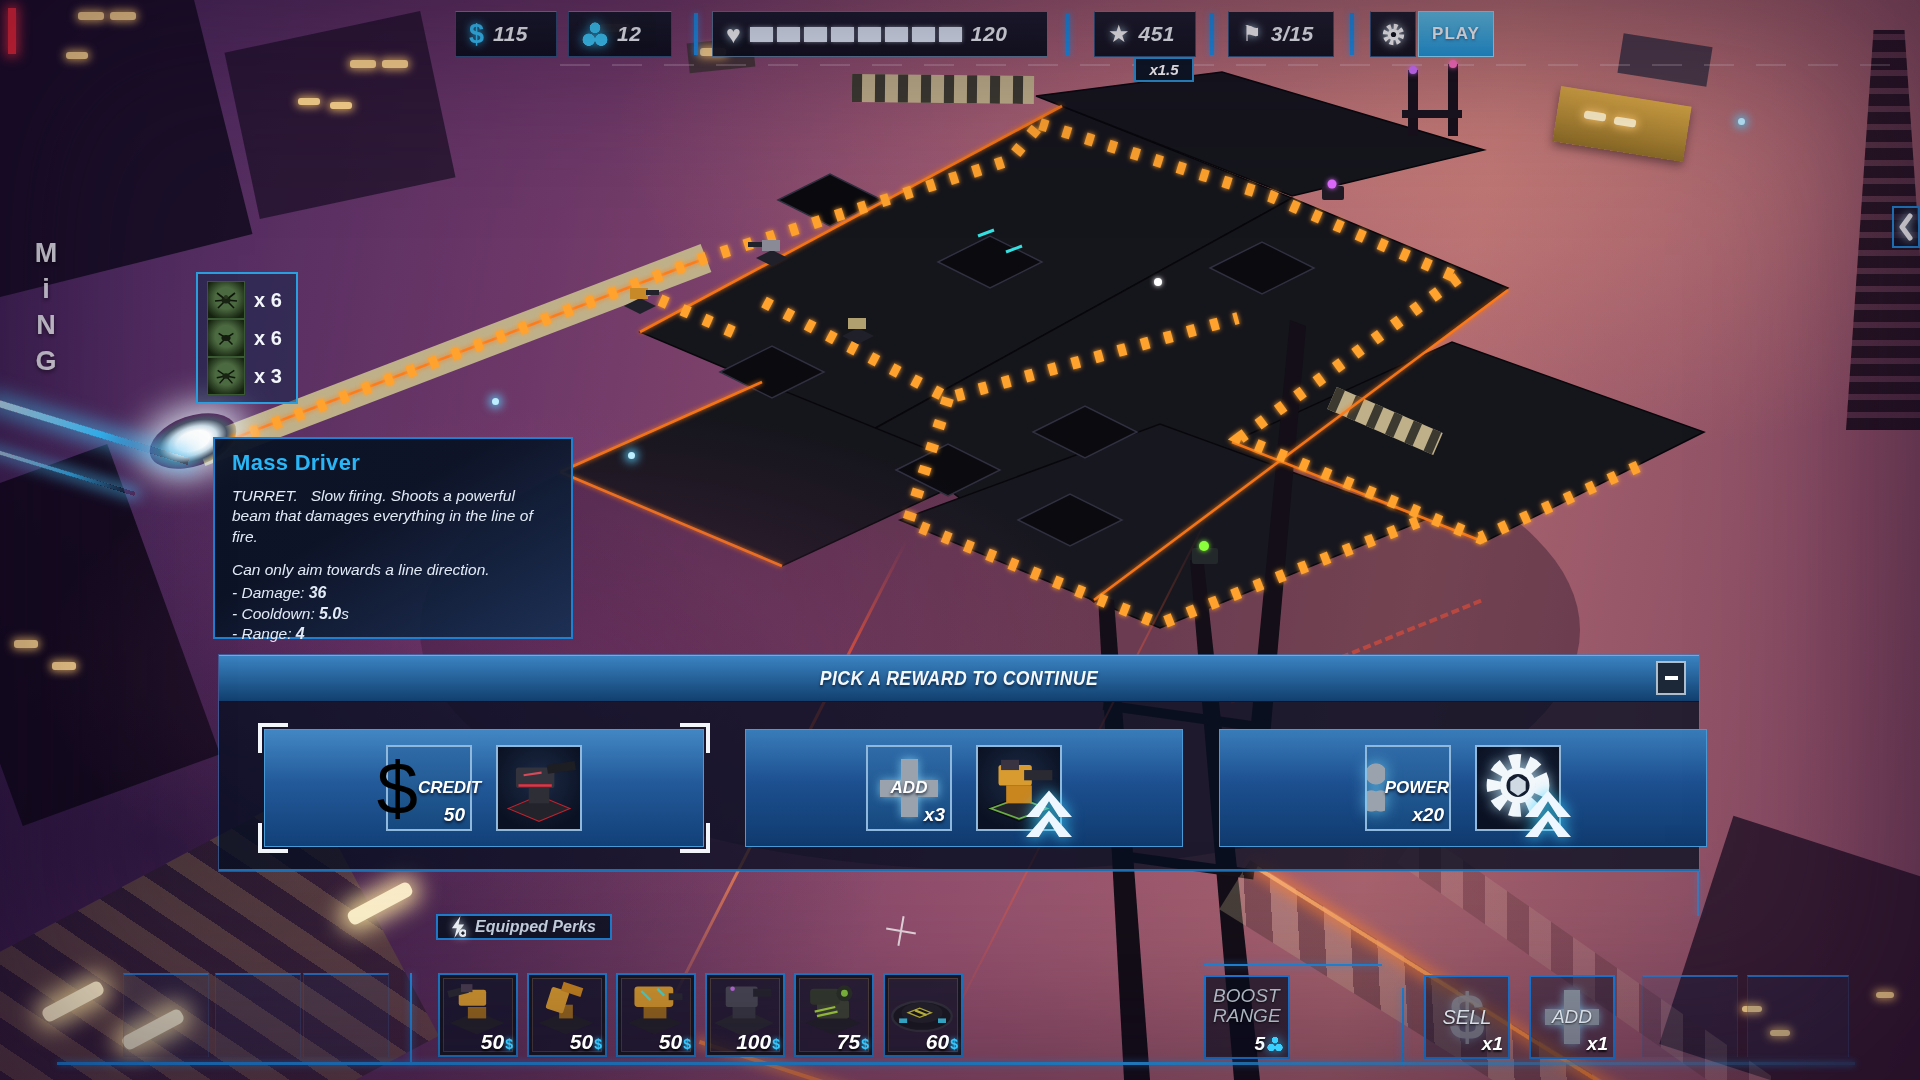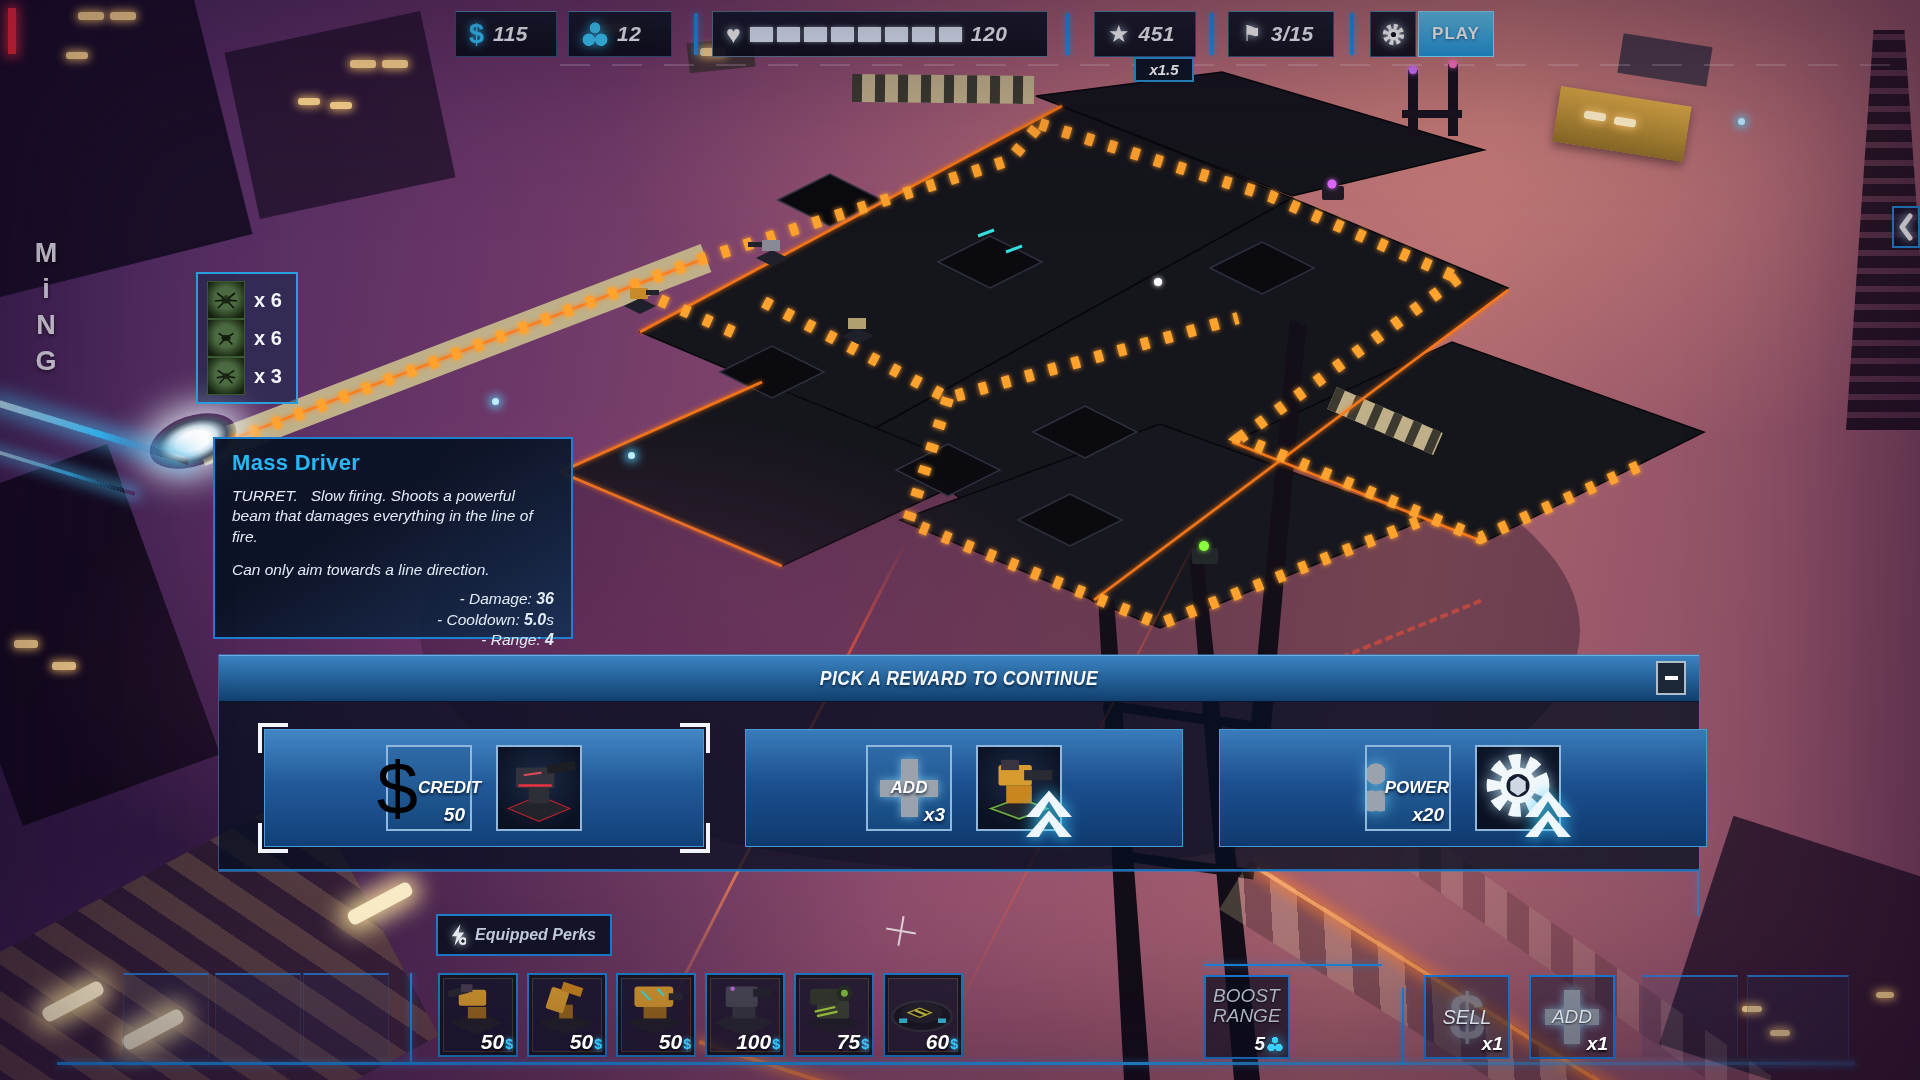--- a/index.html
+++ b/index.html
@@ -51,21 +51,21 @@
   .wicon{width:36px;height:36px;background:radial-gradient(circle at 50% 45%, #4d6b42 0 40%, #15220f 85%);
     border:1px solid #3a5a34;display:flex;align-items:center;justify-content:center;}
   .wcount{color:#f2f6fa;font-weight:bold;font-size:20px;}
 
   
   #tooltip{left:213px;top:437px;width:360px;height:202px;box-sizing:border-box;
     background:linear-gradient(150deg,rgba(9,18,36,.95) 40%,rgba(20,48,84,.88));
     border:2px solid #1f7fd0;padding:11px 17px;}
   #tooltip h3{margin:0 0 10px 0;color:#29b6f6;font-size:22px;font-weight:bold;letter-spacing:.3px;}
   .tipline{color:#e1eaf5;font-style:italic;font-size:15.5px;line-height:1.32;white-space:pre-wrap;}
-  .tipstats{margin-top:8px;text-align:right;}
+  .tipstats{margin-top:2px;}
   .tipstats div{color:#e1eaf5;font-style:italic;font-size:15.5px;line-height:1.3;}
   .tipstats b{font-size:16px;}
 
   
   #reward-panel{left:218px;top:654px;width:1482px;height:218px;border:1px solid rgba(60,130,200,.55);box-sizing:border-box;}
   #reward-header{position:absolute;left:0;top:0;right:0;height:46px;
     background:linear-gradient(180deg,#3b85c4,#11406f);border-bottom:1px solid #0a2a4e;box-shadow:inset 0 1px 0 rgba(150,220,255,.5);font-style:italic;}
   #reward-title{position:absolute;left:0;right:0;top:0;height:46px;display:flex;align-items:center;justify-content:center;
     color:#f4f8fc;font-weight:bold;font-size:21px;letter-spacing:.5px;transform:scaleX(.84);text-shadow:0 2px 3px rgba(0,20,40,.7);}
   #minimize-btn{position:absolute;right:13px;top:6px;width:30px;height:34px;background:#1c2838;border:2px solid #aebecd;
@@ -87,21 +87,21 @@
   .tamount{position:absolute;z-index:2;right:5px;bottom:3px;color:#fff;font-weight:bold;font-style:italic;font-size:19px;text-shadow:0 2px 3px rgba(0,10,30,.8);}
   .itile{position:relative;width:86px;height:86px;box-sizing:border-box;border:2px solid #8fb8dc;
     background:radial-gradient(circle at 50% 40%,#1c2a46,#0a1122 80%);}
   .plusshape{position:absolute;width:58px;height:17px;background:#9aa3ad;box-shadow:0 0 10px rgba(140,220,255,.7);}
   .plusv{width:17px;height:58px;}
   .chevs{position:absolute;right:-12px;bottom:-10px;width:46px;height:56px;filter:drop-shadow(0 0 7px rgba(60,210,255,.95));}
   .chev{position:absolute;left:0;width:46px;height:34px;background:#eef7ff;
     clip-path:polygon(0 100%,50% 22%,100% 100%,72% 100%,50% 54%,28% 100%);}
 
   
-  #perks-box{left:436px;top:914px;width:176px;height:42px;box-sizing:border-box;background:rgba(8,16,30,.85);
+  #perks-box{left:436px;top:914px;width:176px;height:26px;box-sizing:border-box;background:rgba(8,16,30,.85);
     border:2px solid #1e7fd0;display:flex;align-items:center;gap:9px;padding:0 12px;cursor:pointer;}
   #perks-box span{color:#c9d4e2;font-weight:bold;font-style:italic;font-size:16px;}
   .shoptile{position:relative;width:80px;height:84px;box-sizing:border-box;border:2px solid #1e7fd0;
     background:rgba(14,20,40,.78);box-shadow:inset 0 0 0 3px rgba(10,14,28,.8), inset 0 0 0 4px rgba(150,130,80,.35);cursor:pointer;}
   #shop-row{left:438px;top:973px;display:flex;gap:9px;}
   .price{position:absolute;right:3px;bottom:1px;display:flex;align-items:baseline;gap:1px;z-index:3;}
   .price b{color:#fff;font-style:italic;font-size:21px;text-shadow:0 2px 2px rgba(0,0,0,.8);}
   .price i{color:#35c8ff;font-weight:bold;font-style:normal;font-size:14px;text-shadow:0 0 5px rgba(53,200,255,.9);}
   .acttile{position:absolute;top:975px;width:86px;height:84px;box-sizing:border-box;border:2px solid #1a7fe0;
     background:rgba(10,20,45,.45);cursor:pointer;}

